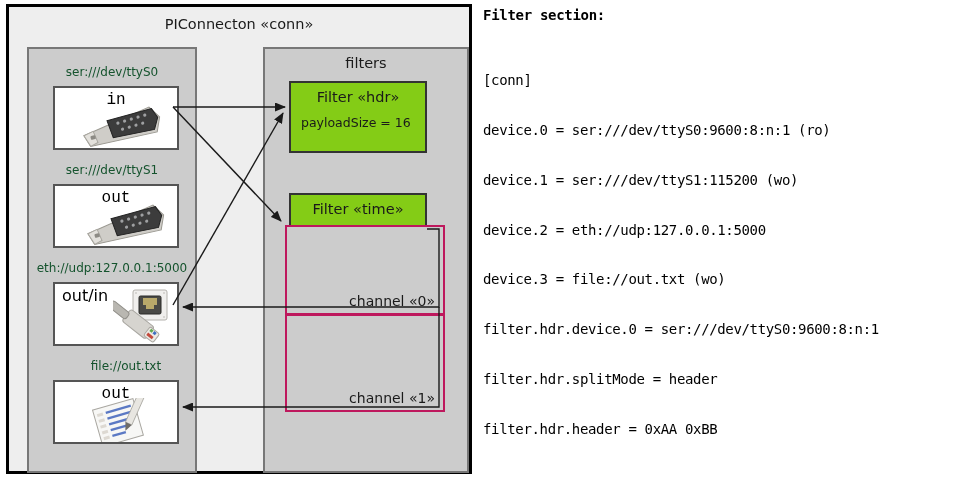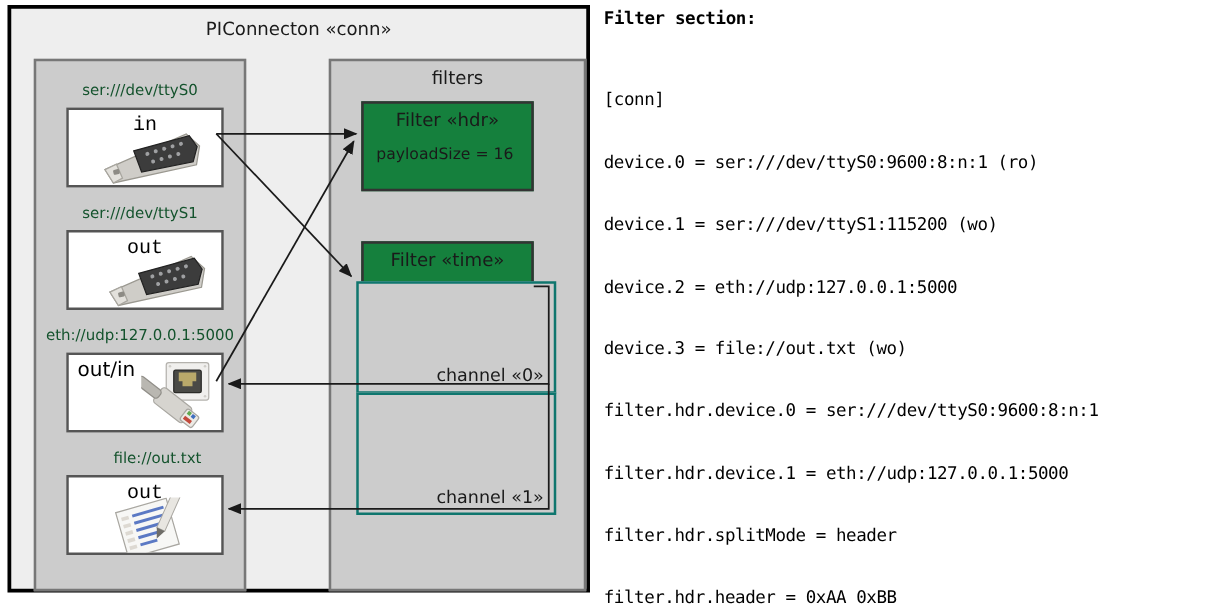--- a/index.html
+++ b/index.html
@@ -42,35 +42,35 @@
     box-sizing:border-box;overflow:hidden;
   }
   .dev-role{
     position:absolute;font-size:16px;color:#000;white-space:nowrap;
   }
   .dev-role.center{left:0;width:100%;text-align:center;top:3px;font-family:Liberation Mono, monospace;}
   .dev-role.leftpos{left:7px;top:2px;}
 
   
   .filter-box{
-    position:absolute;background:#15803d;border:2px solid #333333;
+    position:absolute;background:#84cc16;border:2px solid #333333;
     box-sizing:border-box;
   }
   .filter-title{
     position:absolute;left:0;top:6px;width:100%;text-align:center;
     font-size:14.5px;color:#1a1a1a;
   }
   .filter-props{
     position:absolute;left:10px;font-size:12.5px;color:#1a1a1a;
     line-height:16px;
   }
 
   
   .chan-box{
-    position:absolute;background:#cccccc;border:2px solid #0f766e;
+    position:absolute;background:#cccccc;border:2px solid #be185d;
     box-sizing:border-box;
   }
   .chan-label{
     position:absolute;right:8px;bottom:4px;font-size:14px;color:#1a1a1a;
     white-space:nowrap;
   }
 
   svg.wires{position:absolute;left:0;top:0;width:466px;height:470px;overflow:visible;}
 
   
@@ -251,21 +251,20 @@
 
   <div class="config-pane">
     <div class="config-head">Filter section:</div>
     <div class="config-body">
       <span class="config-line">[conn]</span>
       <span class="config-line">device.0 = ser:///dev/ttyS0:9600:8:n:1 (ro)</span>
       <span class="config-line">device.1 = ser:///dev/ttyS1:115200 (wo)</span>
       <span class="config-line">device.2 = eth://udp:127.0.0.1:5000</span>
       <span class="config-line">device.3 = file://out.txt (wo)</span>
       <span class="config-line">filter.hdr.device.0 = ser:///dev/ttyS0:9600:8:n:1</span>
-      <span class="config-line">filter.hdr.device.1 = eth://udp:127.0.0.1:5000</span>
       <span class="config-line">filter.hdr.splitMode = header</span>
       <span class="config-line">filter.hdr.header = 0xAA 0xBB</span>
       
       
       
       
       
       
       
       

